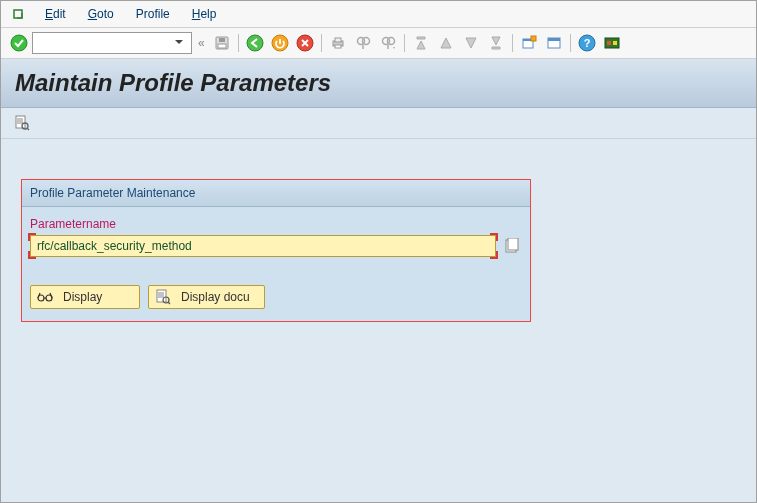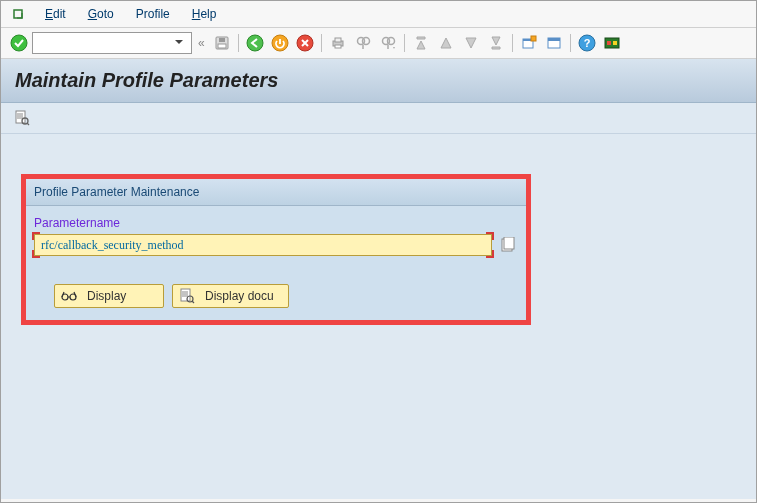--- a/index.html
+++ b/index.html
@@ -87,21 +87,21 @@
   }
   
   .title-area {
     padding: 10px 14px;
     background: linear-gradient(#d8e4ef, #b8cadc);
     border-bottom: 1px solid #9fb5c9;
   }
   .title-text {
     font-style: italic;
     font-weight: bold;
-    font-size: 20px;
+    font-size: 24px;
     color: #222;
   }
   
   .app-toolbar {
     padding: 4px 10px;
     background: #dfe9f2;
     border-bottom: 1px solid #c5d3e1;
   }
   .app-tb-btn {
     width: 22px; height: 22px;
@@ -110,34 +110,34 @@
     justify-content: center;
   }
   
   .content {
     padding: 40px 20px;
     background: #dfe9f2;
     height: calc(100% - 30px - 34px - 42px - 30px);
   }
   .groupbox {
     width: 510px;
-    border: 5px solid #ef4444;
+    border: 1px solid #ef4444;
     background: #cfe0ee;
   }
   .gb-title {
     background: linear-gradient(#d3e2f0, #bdd2e3);
     padding: 6px 8px;
     color: #1a4a75;
     border-bottom: 1px solid #9fb5c9;
   }
   .gb-body {
     padding: 10px 8px 12px 8px;
   }
   .gb-label {
-    color: #6d28d9;
+    color: #be185d;
     margin-bottom: 4px;
   }
   .field-row {
     display: flex;
     align-items: center;
     gap: 6px;
   }
   .param-input {
     flex: 1;
     background: #fff3b7;
@@ -147,22 +147,22 @@
     display: flex;
     align-items: center;
     padding: 0 4px;
   }
   .param-input input {
     width: 100%;
     border: none;
     outline: none;
     background: transparent;
     font-size: 12px;
-    font-family: Liberation Serif, serif;
-    color: #0369a1;
+    font-family: Liberation Sans, sans-serif;
+    color: #14532d;
   }
   
   .req-corner {
     position: absolute;
     width: 8px; height: 8px;
     border-color: #d43a3a;
     border-style: solid;
   }
   .rc-tl { top: -3px; left: -3px; border-width: 2px 0 0 2px; }
   .rc-bl { bottom: -3px; left: -3px; border-width: 0 0 2px 2px; }
@@ -170,21 +170,20 @@
   .rc-br { bottom: -3px; right: -3px; border-width: 0 2px 2px 0; }
   .f4-btn {
     width: 20px; height: 20px;
     display: inline-flex;
     align-items: center; justify-content: center;
   }
   .btn-row {
     display: flex;
     gap: 8px;
     margin-top: 28px;
-    margin-left: 20px;
   }
   .sap-btn {
     display: inline-flex;
     align-items: center;
     gap: 10px;
     border: 1px solid #b89d3a;
     background: #fff3b7;
     padding: 3px 14px 3px 6px;
     border-radius: 2px;
     cursor: pointer;

